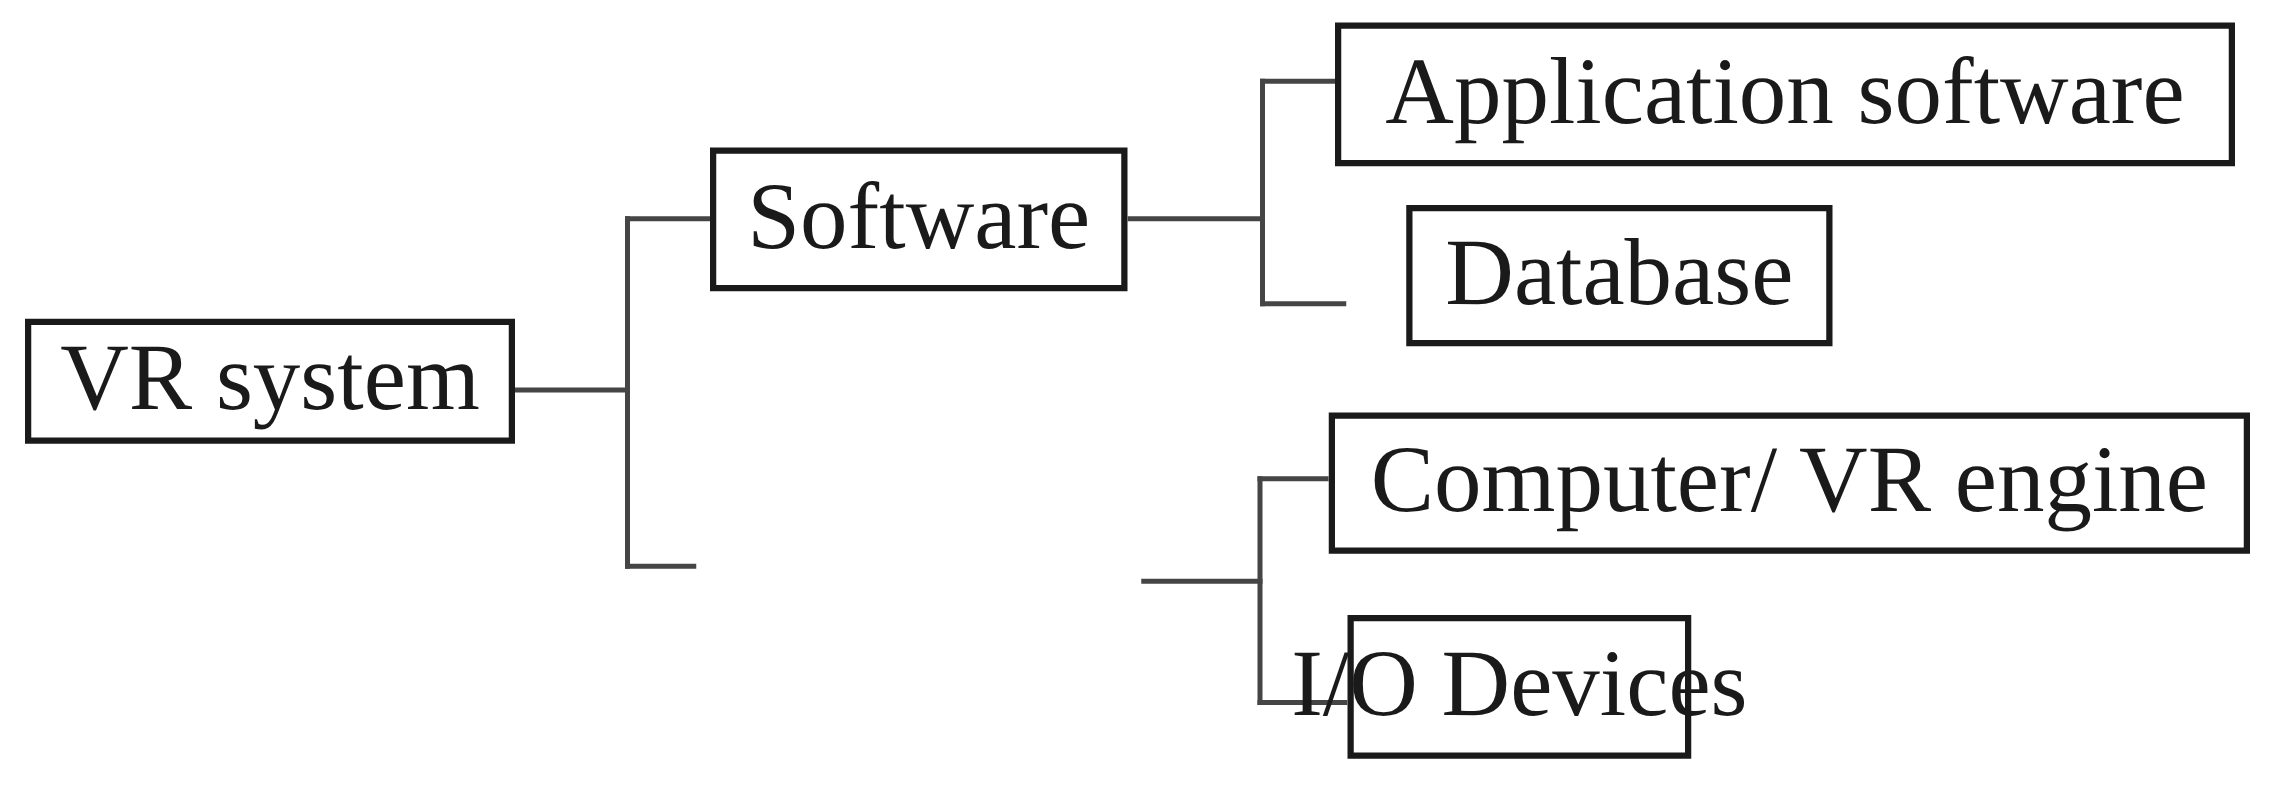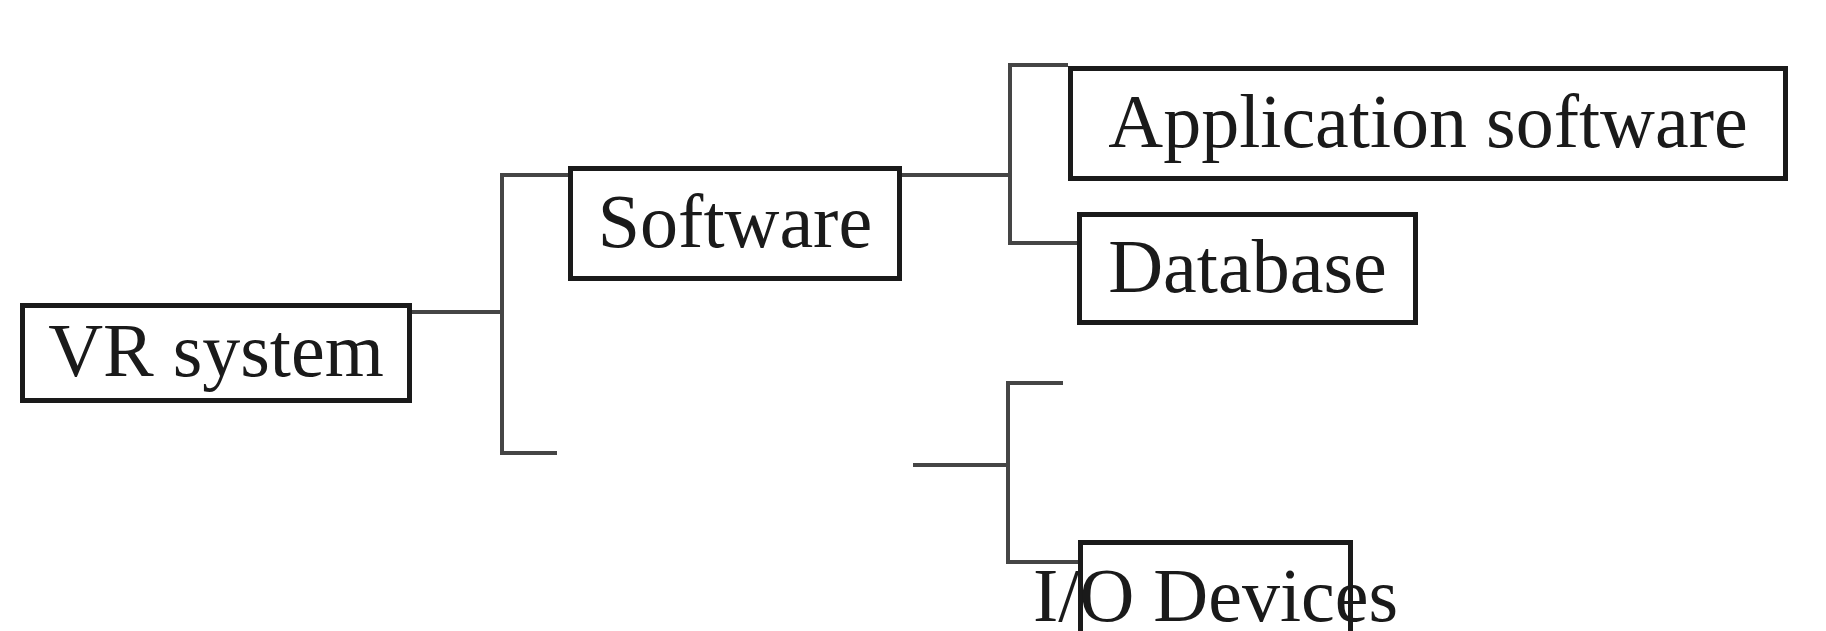--- a/index.html
+++ b/index.html
@@ -21,33 +21,32 @@
     border: 5px solid #1a1a1a;
     background: #ffffff;
     display: flex;
     align-items: center;
     justify-content: center;
     font-size: 76px;
     color: #1a1a1a;
     white-space: nowrap;
     line-height: 1;
     padding-bottom: 6px;
-    margin-top: 48px;
   }
   .line {
     position: absolute;
     background: #454545;
   }
 
   
   #n-vr-system      { left: 20px;   top: 255px; width: 392px; height: 100px; }
   #n-software       { left: 568px;  top: 118px; width: 334px; height: 115px; }
   #n-hardware       { left: 557px;  top: 395px; width: 356px; height: 115px; }
   #n-app-software   { left: 1068px; top: 18px;  width: 720px; height: 115px; }
-  #n-database       { left: 1077px; top: 164px; width: 341px; height: 113px; }
+  #n-database       { left: 1125px; top: 164px; width: 341px; height: 113px; }
   #n-computer-vr    { left: 1063px; top: 330px; width: 737px; height: 113px; }
   #n-io-devices     { left: 1078px; top: 492px; width: 275px; height: 115px; }
 
   
   #c-root-h    { left: 412px;  top: 310px; width: 92px;  height: 4px; }
   #c-root-v    { left: 500px;  top: 173px; width: 4px;   height: 282px; }
   #c-root-top  { left: 500px;  top: 173px; width: 68px;  height: 4px; }
   #c-root-bot  { left: 500px;  top: 451px; width: 57px;  height: 4px; }
 
   #c-sw-h      { left: 902px;  top: 173px; width: 110px; height: 4px; }
@@ -90,18 +89,21 @@
 
 
   <div class="node" id="n-app-software">
     <span>Application software</span>
   </div>
 
   <div class="node" id="n-database">
     <span>Database</span>
   </div>
 
+  <div class="node" id="n-computer-vr">
+    <span>Computer/ VR engine</span>
+  </div>
 
   <div class="node" id="n-io-devices">
     <span>I/O Devices</span>
   </div>
 
 </div>
 
 </body></html>

